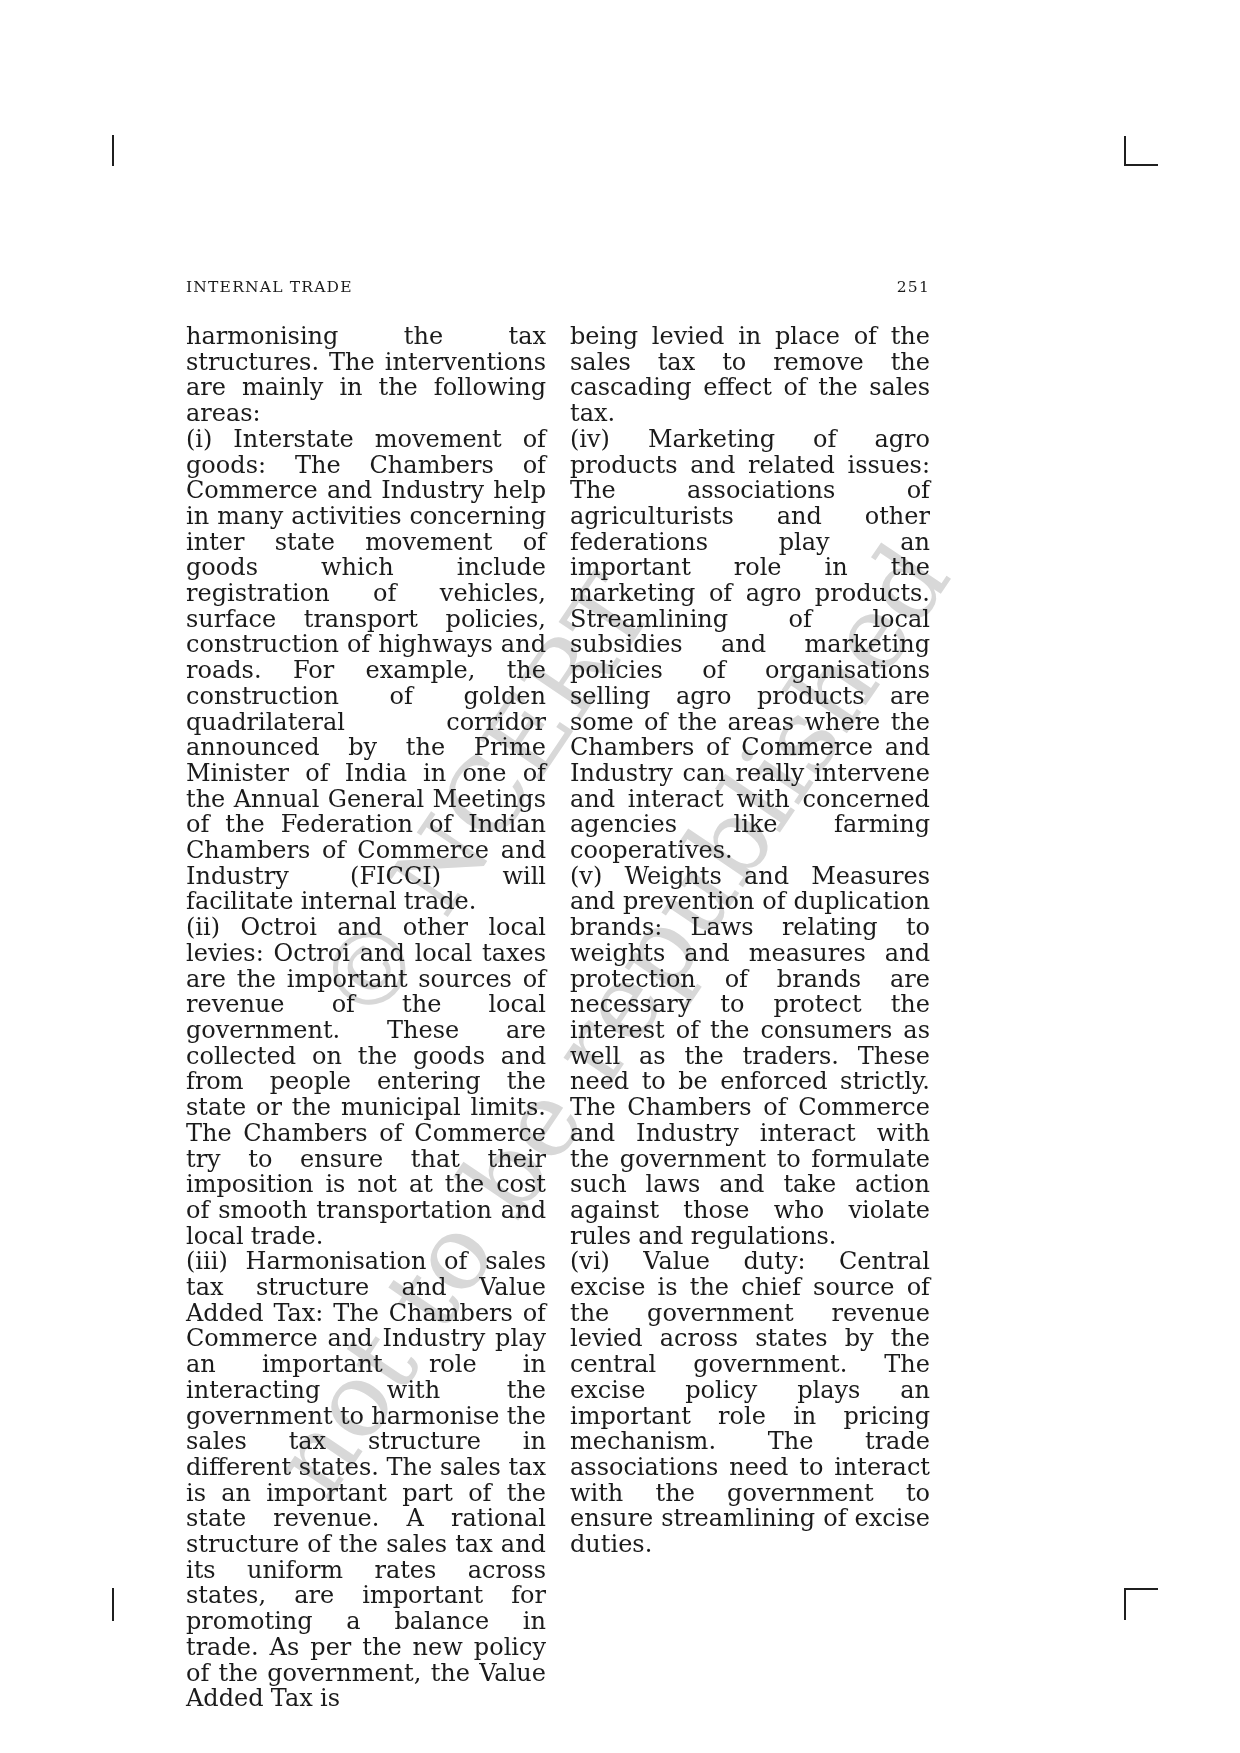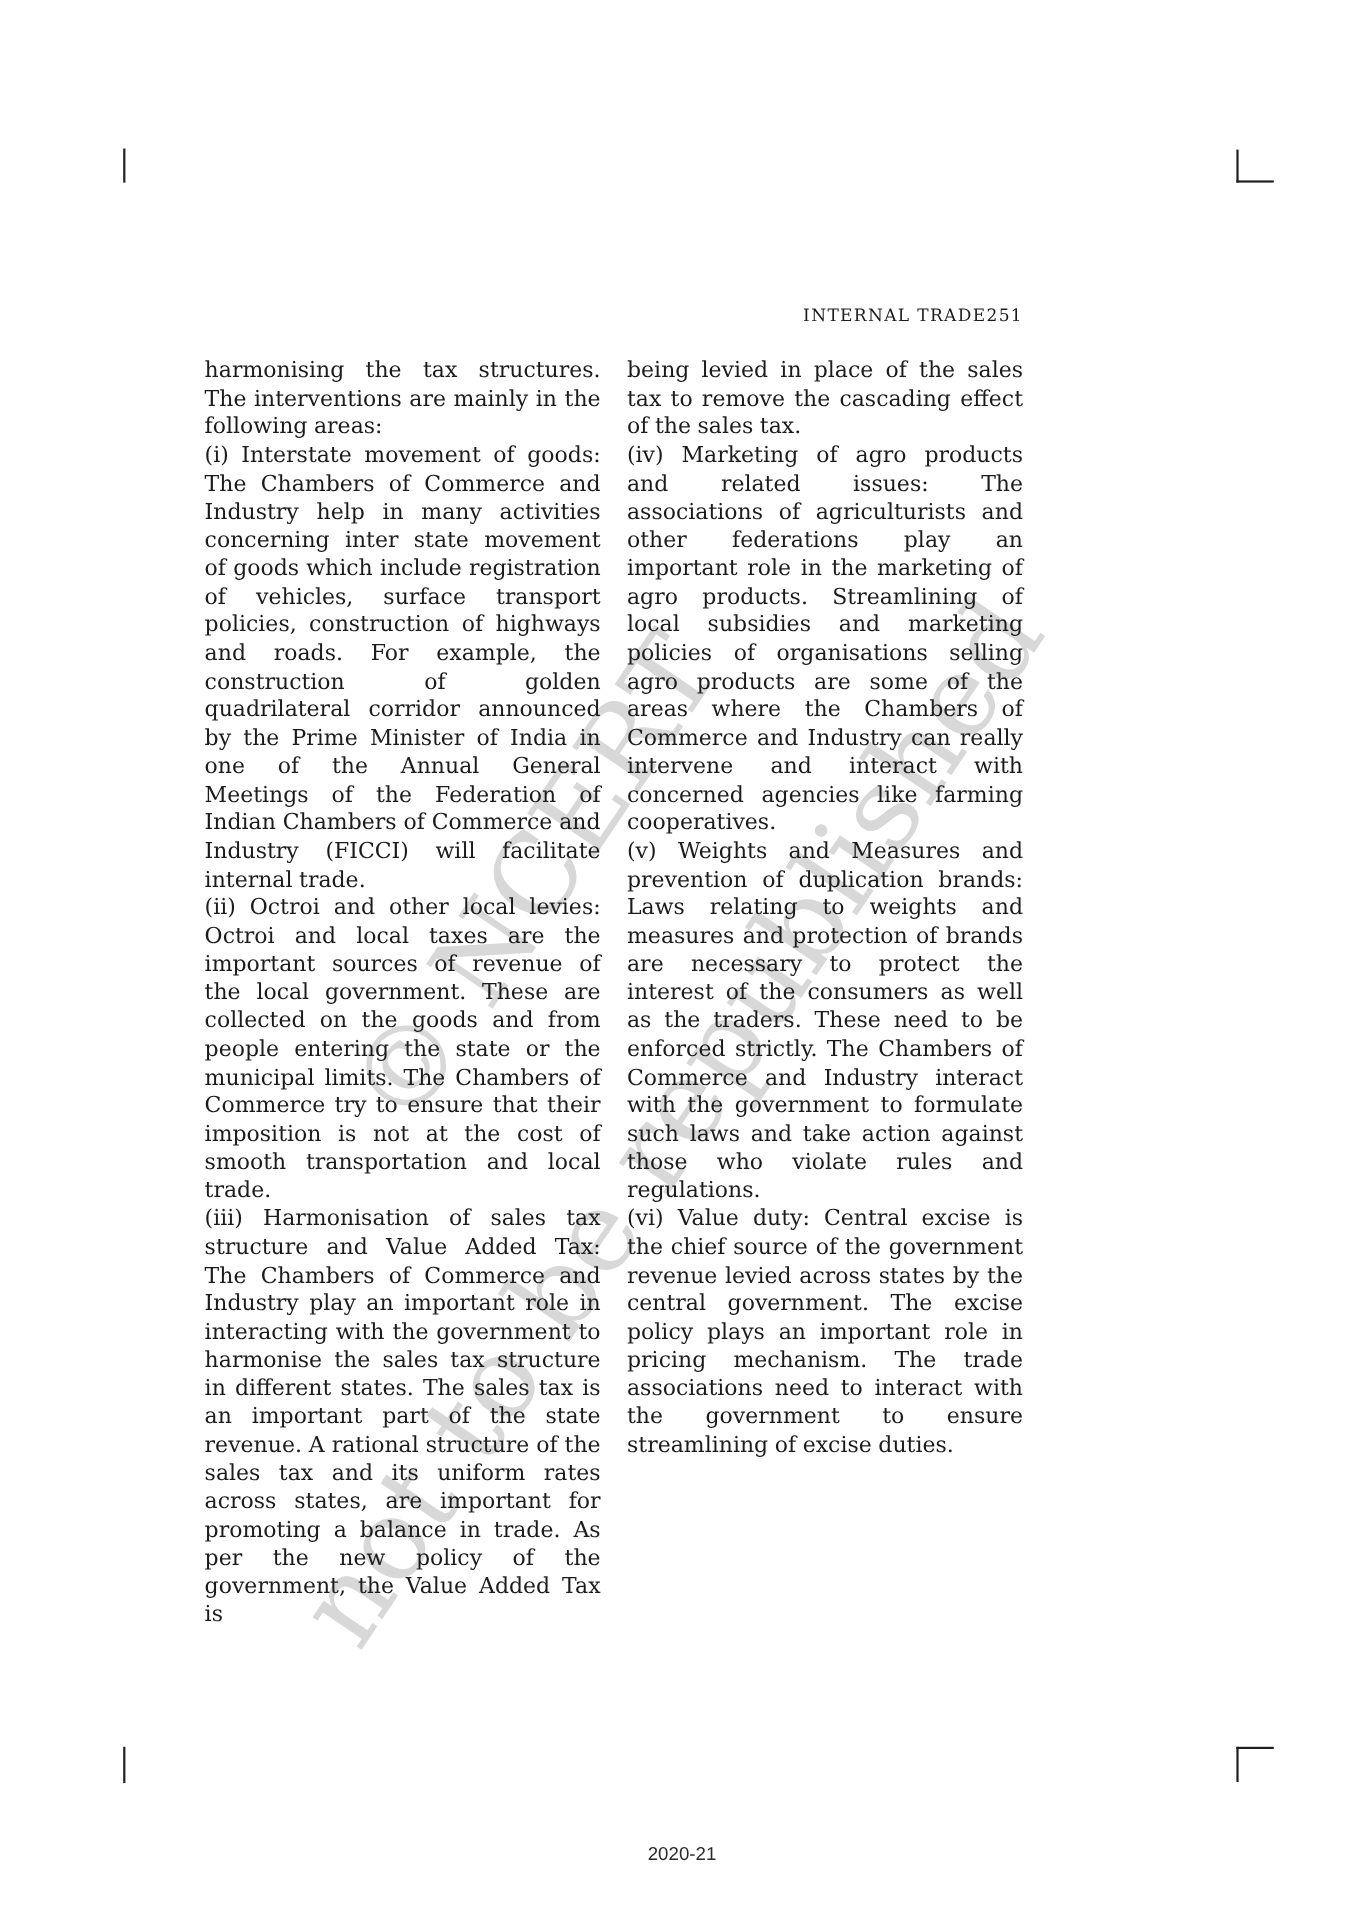--- a/index.html
+++ b/index.html
@@ -41,39 +41,39 @@
   .wm-2 {
     left: 610px; top: 1020px;
     font-size: 103px;
     transform: translate(-50%, -50%) rotate(-56deg);
   }
 
   
   .header {
     position: absolute;
     left: 186px; top: 278px; width: 744px;
-    display: flex; justify-content: flex-end;
+    display: flex; justify-content: space-between;
     font-size: 15.5px;
     letter-spacing: 1.2px;
     color: #1b1b1b;
     z-index: 2;
   }
 
   
   .columns {
     position: absolute;
     left: 186px; top: 324px; width: 744px;
     display: flex; justify-content: space-between;
     z-index: 2;
   }
   .col { width: 360px; }
   .para {
     margin: 0;
     text-align: justify;
-    font-size: 20px;
+    font-size: 24px;
     line-height: 25.7px;
     color: #1b1b1b;
     word-spacing: -0.4px;
   }
   .para b { font-weight: 400; }
 
   
   .footer {
     position: absolute;
     left: 0; top: 1676px; width: 1240px;
@@ -112,15 +112,14 @@
         <p class="para"><b>(iii) Harmonisation of sales tax structure and Value Added Tax: </b><span>The Chambers of Commerce and Industry play an important role in interacting with the government to harmonise the sales tax structure in different states. The sales tax is an important part of the state revenue. A rational structure of the sales tax and its uniform rates across states, are important for promoting a balance in trade. As per the new policy of the government, the Value Added Tax is</span></p>
       </div>
     <div class="col" id="col-right">
         <p class="para"><span>being levied in place of the sales tax to remove the cascading effect of the sales tax.</span></p>
         <p class="para"><b>(iv) Marketing of agro products and related issues: </b><span>The associations of agriculturists and other federations play an important role in the marketing of agro products. Streamlining of local subsidies and marketing policies of organisations selling agro products are some of the areas where the Chambers of Commerce and Industry can really intervene and interact with concerned agencies like farming cooperatives.</span></p>
         <p class="para"><b>(v) Weights and Measures and prevention of duplication brands: </b><span>Laws relating to weights and measures and protection of brands are necessary to protect the interest of the consumers as well as the traders. These need to be enforced strictly. The Chambers of Commerce and Industry interact with the government to formulate such laws and take action against those who violate rules and regulations.</span></p>
         <p class="para"><b>(vi) Value duty: </b><span>Central excise is the chief source of the government revenue levied across states by the central government. The excise policy plays an important role in pricing mechanism. The trade associations need to interact with the government to ensure streamlining of excise duties.</span></p>
       </div>
   </div>
 
-  <div class="footer">2020-21</div>
 
 </div>
 
 </body></html>

